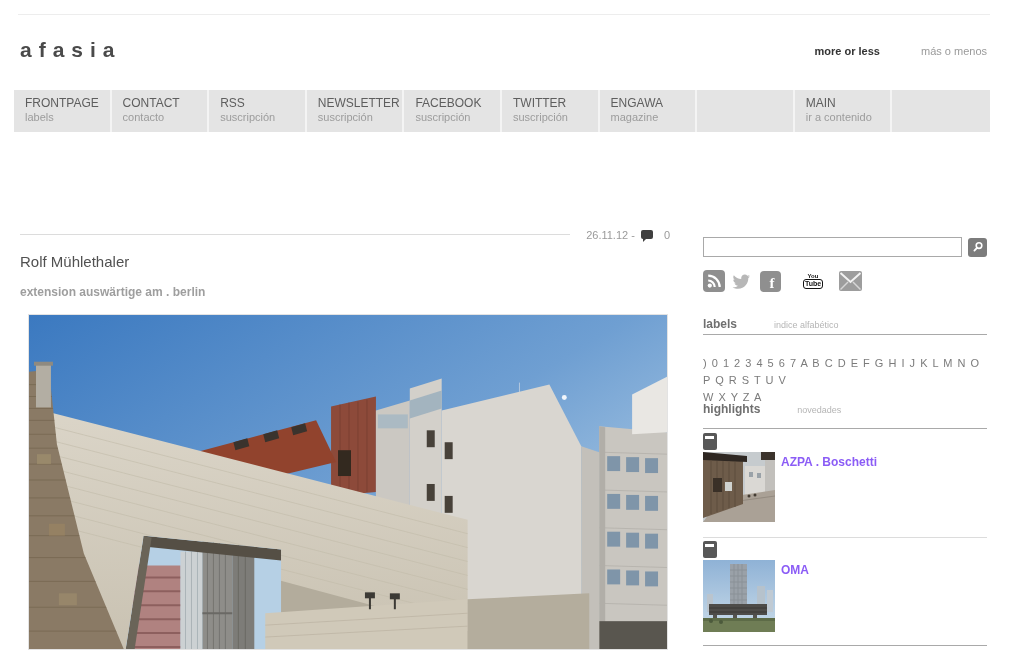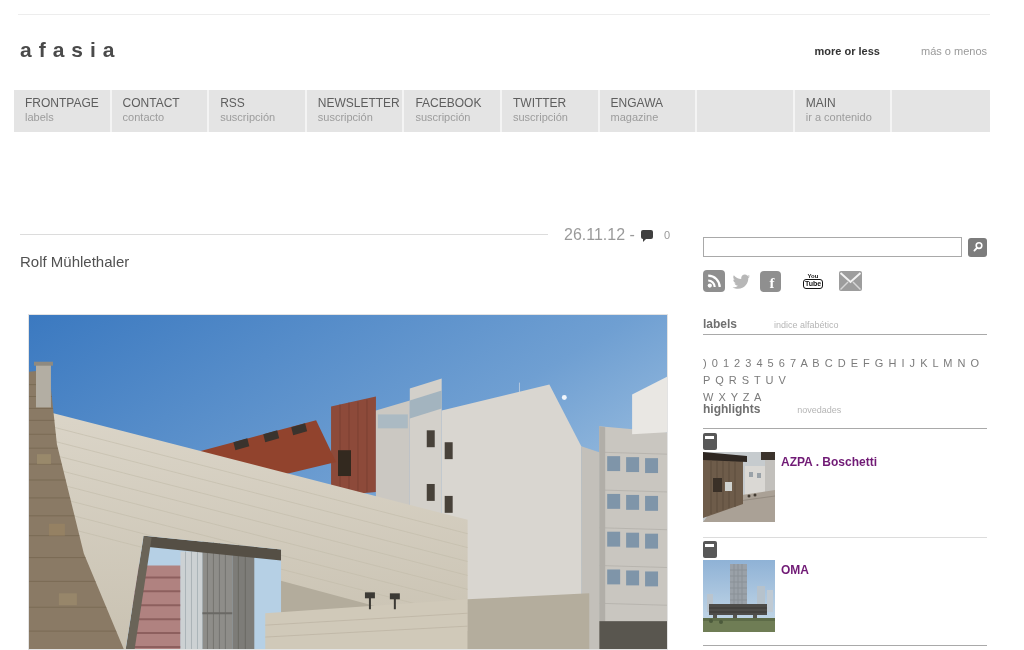--- a/index.html
+++ b/index.html
@@ -15,21 +15,21 @@
   .tagline .g{color:#9a9a9a;margin-left:5px;padding-left:33px;}
 
   .nav{position:absolute;left:14px;top:90px;width:976px;height:42px;background:#e4e4e4;display:flex;}
   .cell{width:97.6px;box-sizing:border-box;border-right:2px solid #f4f4f4;padding:6px 0 0 11px;cursor:pointer;}
   .cell .l1{font-size:12px;color:#5e5e5e;line-height:14px;}
   .cell .l2{font-size:11px;color:#9c9c9c;line-height:14px;}
 
   .main{position:absolute;left:20px;top:228px;width:650px;}
   .dateline{display:flex;align-items:center;height:13px;}
   .dl-rule{flex:1;height:1px;background:#dcdcdc;}
-  .dl-date{font-size:16px;color:#9a9a9a;margin-left:16px;}
+  .dl-date{font-size:11px;color:#9a9a9a;margin-left:16px;}
   .bubble{width:12px;height:9px;background:#3f3f3f;border-radius:2px;position:relative;
           margin:0 7px 0 6px;display:inline-block;}
   .bubble::after{content:'';position:absolute;left:2px;bottom:-3px;width:0;height:0;
           border-top:4px solid #3f3f3f;border-right:4px solid transparent;}
   .dl-count{font-size:11px;color:#9a9a9a;margin-left:4px;}
   .post-title{margin-top:12px;font-size:15px;font-weight:normal;color:#515151;cursor:pointer;}
   .post-sub{margin-top:15px;font-size:12px;font-weight:bold;color:#9e9e9e;}
 
   .photo{position:absolute;left:28px;top:314px;width:640px;height:336px;
          border:1px solid #e3e3e3;box-sizing:border-box;cursor:pointer;}
@@ -52,21 +52,21 @@
   .shead{position:absolute;left:0;font-size:12px;font-weight:bold;color:#6f6f6f;white-space:nowrap;}
   .shead small{font-size:9px;color:#b5b5b5;font-weight:normal;margin-left:5px;padding-left:32px;}
   .srule{position:absolute;left:0;width:284px;height:1px;background:#a9a9a9;}
   .srule.light{background:#dcdcdc;}
   .alpha{position:absolute;left:0;top:118px;width:284px;font-size:11px;color:#7b7b7b;
          letter-spacing:1px;line-height:17px;cursor:pointer;}
   .tag{position:absolute;left:0;width:14px;height:17px;background:#585858;border-radius:2px;}
   .tag::after{content:'';position:absolute;left:2px;top:3px;width:9px;height:3px;background:#fff;}
   .hitem{position:absolute;left:0;width:284px;cursor:pointer;}
   .hthumb{position:absolute;left:0;top:0;border:0;display:block;}
-  .htitle{position:absolute;left:78px;top:3px;font-size:12px;font-weight:bold;color:#701a75;}
+  .htitle{position:absolute;left:78px;top:3px;font-size:12px;font-weight:bold;color:#8b5cf6;}
 </style>
 </head>
 <body>
 
 <div class="page">
 
   <div class="topline"></div>
 
   <div class="logo">afasia</div>
 
@@ -115,20 +115,21 @@
   </div>
 
   <div class="main">
     <div class="dateline">
       <span class="dl-rule"></span>
       <span class="dl-date">26.11.12 -</span>
       <span class="bubble"></span>
       <span class="dl-count">0</span>
     </div>
     <div class="post-title">Rolf Mühlethaler</div>
+    <div class="post-sub">extension auswärtige am . berlin</div>
   </div>
 
   <div class="photo">
     <svg viewBox="0 0 640 336" preserveAspectRatio="none">
       <defs>
         <linearGradient id="sky" x1="0" y1="0" x2="1" y2="0.85">
           <stop offset="0" stop-color="#3b79c0"></stop>
           <stop offset="0.55" stop-color="#6f9fd2"></stop>
           <stop offset="1" stop-color="#b9d3e8"></stop>
         </linearGradient>

